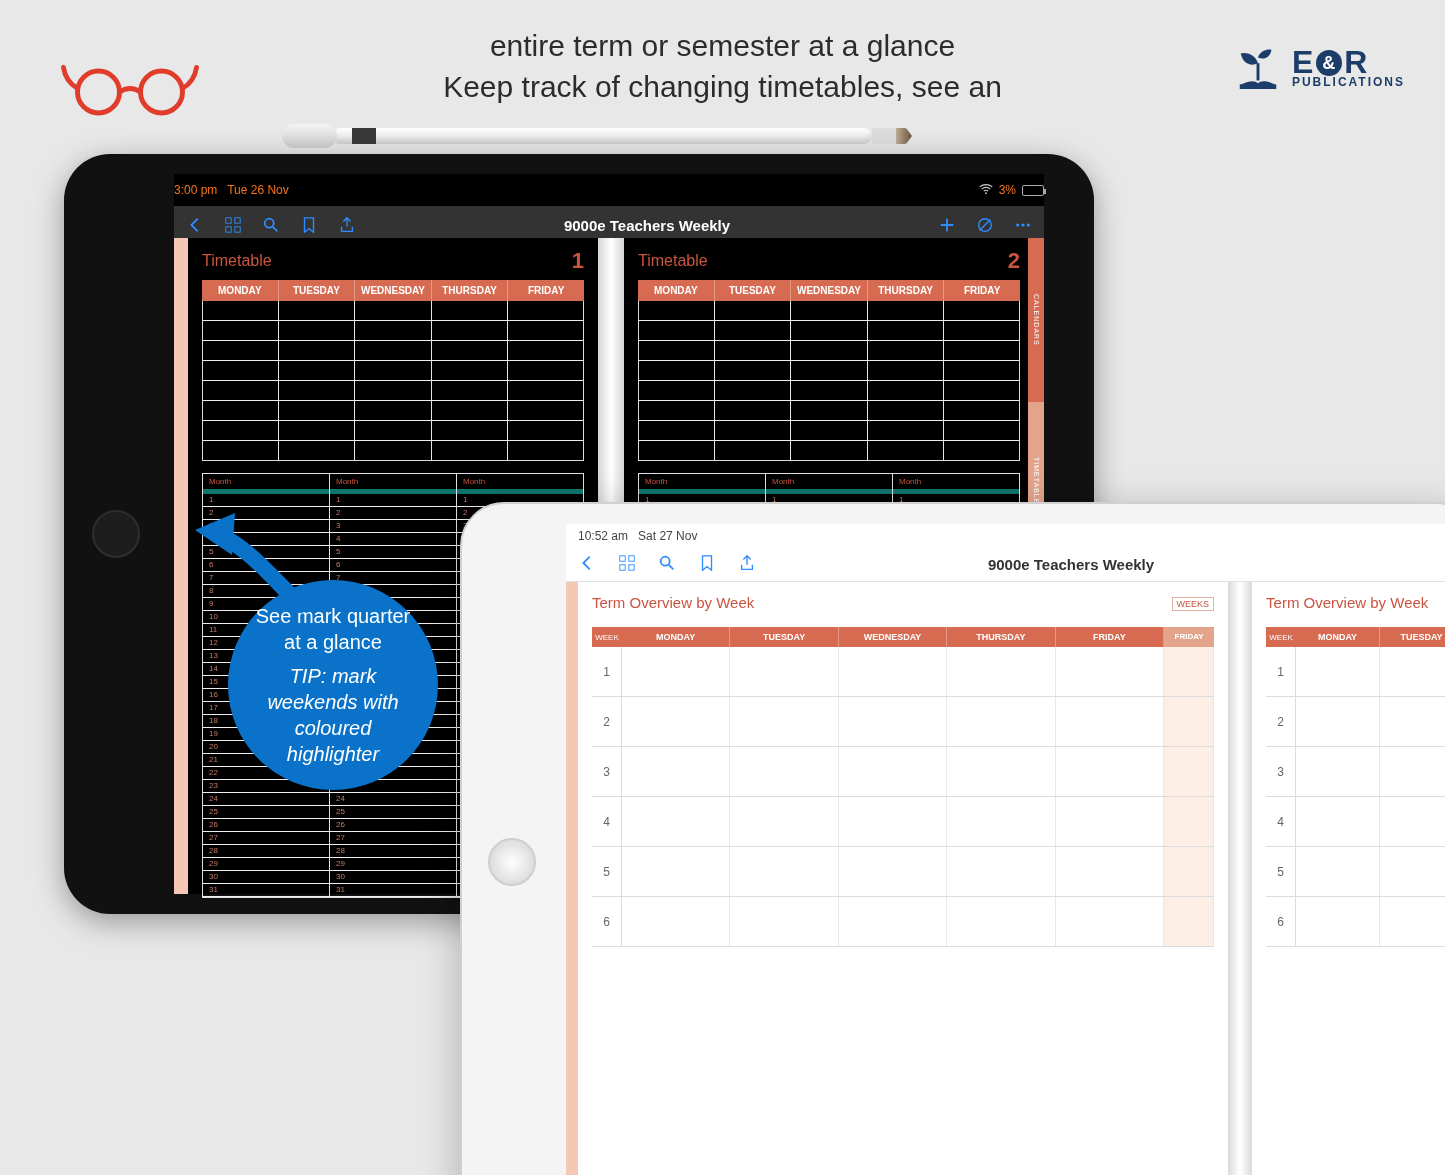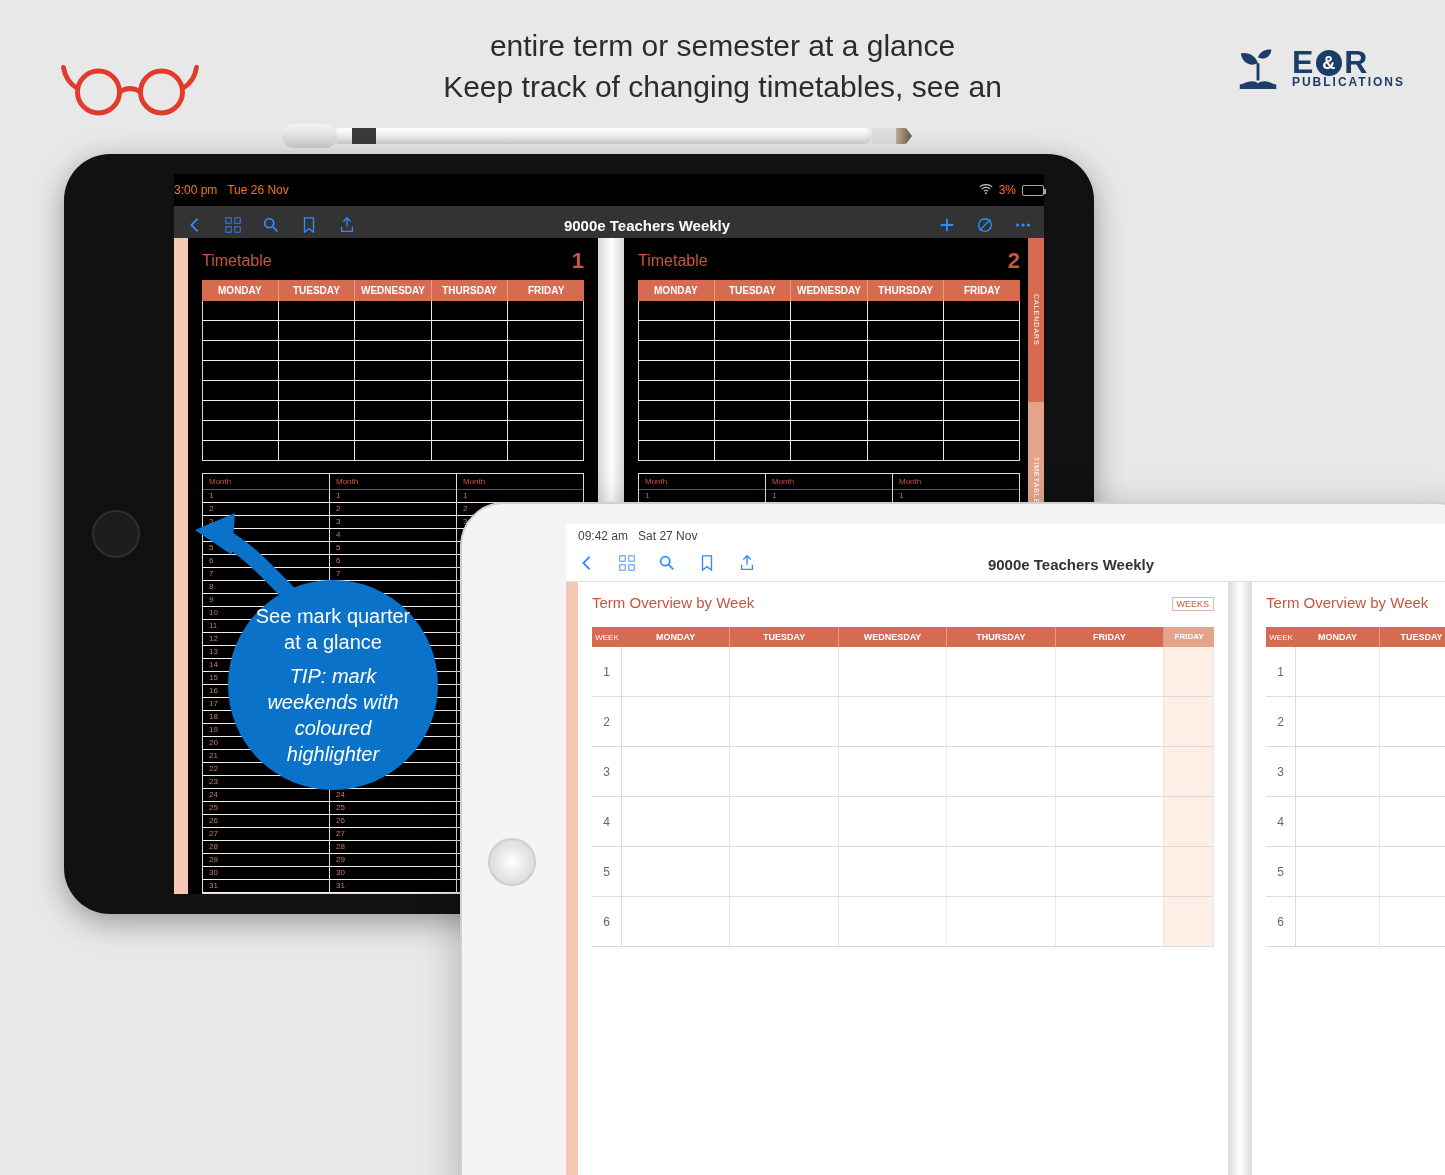--- a/index.html
+++ b/index.html
@@ -161,21 +161,21 @@
     background-image:repeating-linear-gradient(to bottom,transparent 0,transparent 19px,#eee 19px,#eee 20px);
   }
   .tbl-body div:last-child{border-right:none;}
 
   .months{margin-top:12px;display:flex;gap:0;}
   .month{
     flex:1;border:1px solid #e0e0e0;border-left:none;
     font-size:8px;color:#c9553f;
   }
   .month:first-child{border-left:1px solid #e0e0e0;}
-  .month .mh{padding:3px 6px;border-bottom:1px solid #0f766e;}
+  .month .mh{padding:3px 6px;border-bottom:5px solid #0f766e;}
   .month .days{display:flex;flex-direction:column;}
   .month .days span{
     padding:1px 6px;border-bottom:1px solid #efefef;line-height:1.25;color:#c47b66;font-size:8px;
   }
 
   
   .callout{
     position:absolute; top:580px; left:228px;
     width:210px;height:210px;border-radius:50%;
     background:#0a72c8;color:#fff;
@@ -567,21 +567,21 @@
 </div>
 <svg class="arrow" viewBox="0 0 130 110">
   <path d="M110 100 C 80 70 60 45 30 30" stroke="#0a72c8" stroke-width="16" fill="none" stroke-linecap="round"></path>
   <path d="M5 25 L45 8 L42 50 Z" fill="#0a72c8"></path>
 </svg>
 
 <div class="ipad-silver">
   <div class="home-btn"></div>
   <div class="screen2">
     <div class="statusbar2">
-      <span>09:42 am</span>
+      <span>10:52 am</span>
       <span>Sat 27 Nov</span>
     </div>
     <div class="toolbar2">
       <div class="left">
         <span class="tbtn"><svg viewBox="0 0 20 20" width="18" height="18">
               <path d="M13 3 L6 10 L13 17" stroke="currentColor" stroke-width="2" fill="none"></path>
             </svg></span>
         <span class="tbtn"><svg viewBox="0 0 20 20" width="18" height="18">
               <rect x="2" y="2" width="6" height="6" stroke="currentColor" fill="none"></rect>
               <rect x="12" y="2" width="6" height="6" stroke="currentColor" fill="none"></rect>

